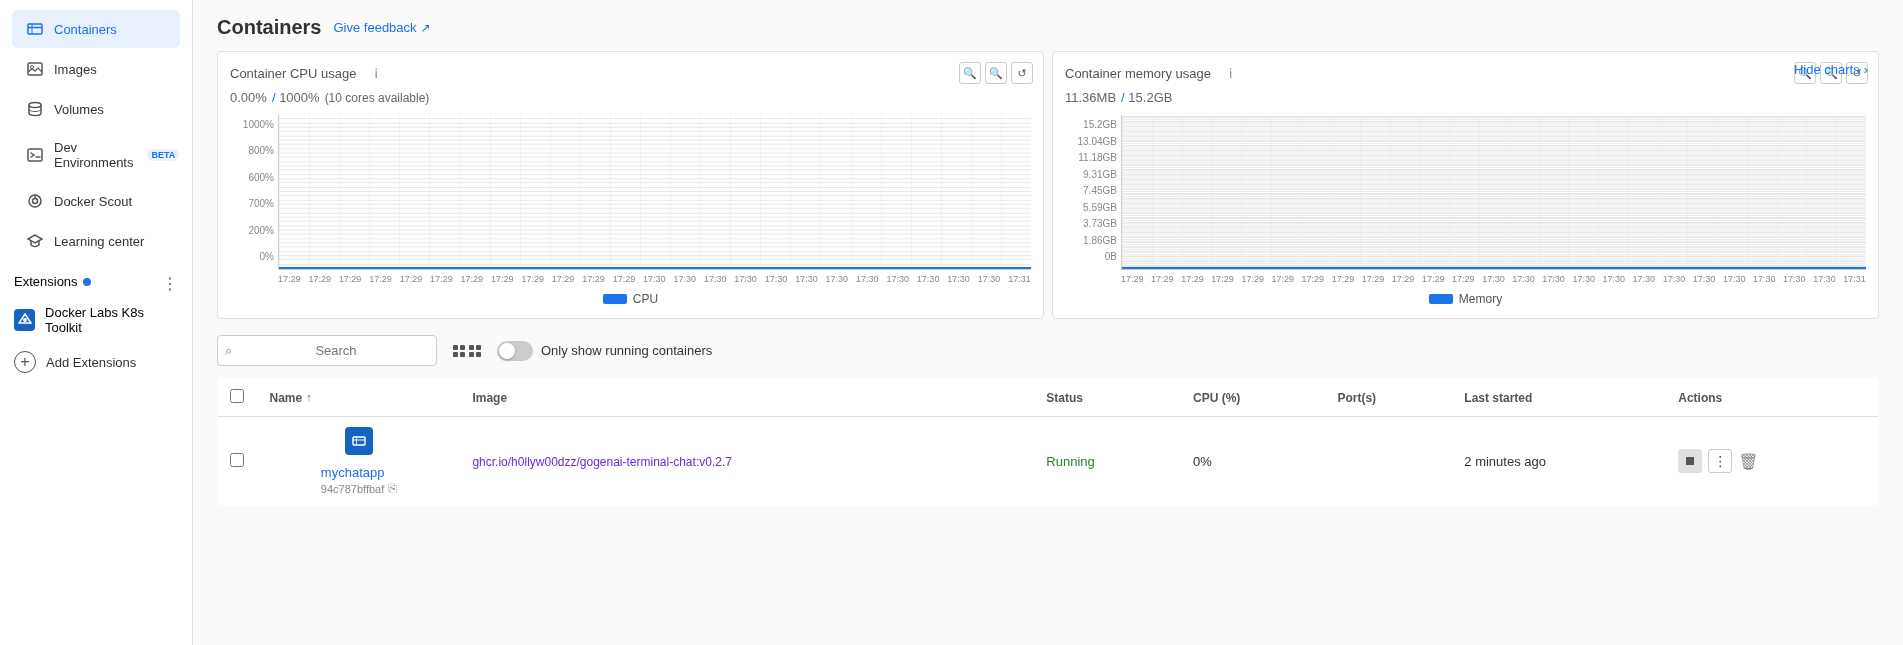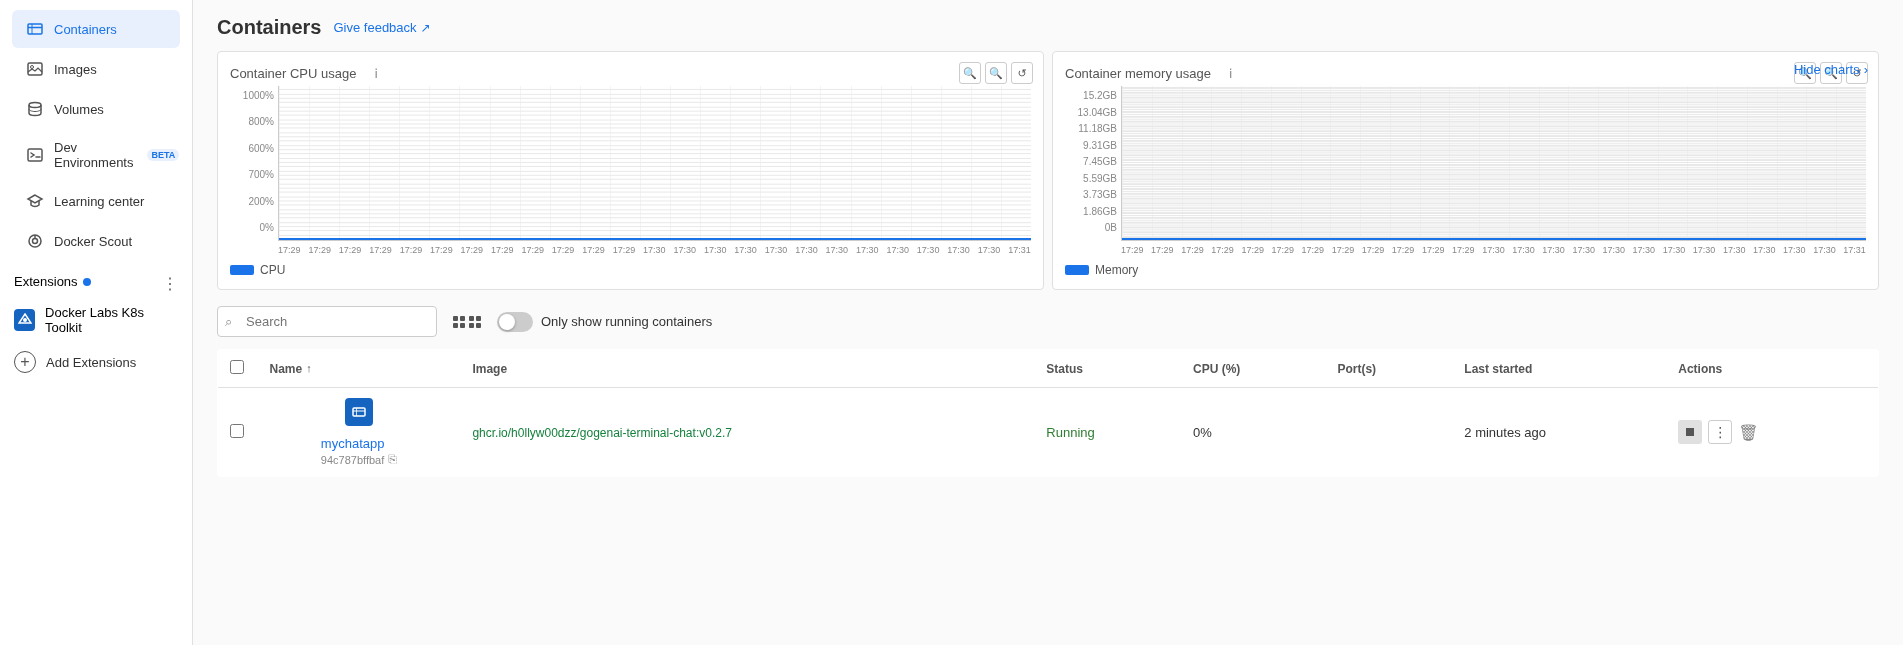--- a/index.html
+++ b/index.html
@@ -83,21 +83,21 @@
       position: absolute;
       bottom: 0;
       left: 0;
       right: 0;
       height: 2px;
       background: #1a73e8;
     }
     .chart-legend {
       display: flex;
       align-items: center;
-      justify-content: flex-start;
+      justify-content: center;
       gap: 6px;
       margin-top: 8px;
       font-size: 12px;
       color: #555;
     }
     .legend-color { width: 24px; height: 10px; background: #1a73e8; border-radius: 2px; }
     .chart-controls {
       position: absolute;
       top: 10px;
       right: 10px;
@@ -153,20 +153,21 @@
       font-size: 13px;
     }
     .search-input {
       padding: 7px 10px 7px 28px;
       border: 1px solid #ccc;
       border-radius: 4px;
       font-size: 13px;
       width: 220px;
       background: #fff;
       outline: none;
+      text-align: center;
     }
     .grid-icon {
       display: flex;
       gap: 2px;
       cursor: pointer;
       padding: 4px;
     }
     .grid-dot { width: 5px; height: 5px; background: #555; border-radius: 1px; }
     .grid-2x2 { display: grid; grid-template-columns: 1fr 1fr; gap: 2px; }
     .toggle-wrap { display: flex; align-items: center; gap: 8px; }
@@ -206,21 +207,21 @@
       border-bottom: 1px solid #f0f0f0;
       font-size: 13px;
       color: #333;
       vertical-align: middle;
     }
     .data-table tr:last-child td { border-bottom: none; }
     .th-name { display: flex; align-items: flex-start; gap: 4px; }
     .sort-arrow { font-size: 11px; color: #555; }
     .container-name-link { color: #1a73e8; text-decoration: none; font-weight: 500; cursor: pointer; }
     .container-id { font-size: 11px; color: #888; margin-top: 2px; display: flex; align-items: center; gap: 4px; }
-    .image-link { color: #15803d; text-decoration: none; font-size: 12px; cursor: pointer; }
+    .image-link { color: #6d28d9; text-decoration: none; font-size: 12px; cursor: pointer; }
     .status-running { color: #2e7d32; }
     .action-btn {
       width: 24px;
       height: 24px;
       background: #e0e0e0;
       border: none;
       border-radius: 3px;
       cursor: pointer;
       display: inline-flex;
       align-items: center;
@@ -276,35 +277,35 @@
           <path d="M5 7l3 2-3 2" stroke="#555" stroke-width="1.5" stroke-linecap="round"></path>
           <line x1="10" y1="11" x2="14" y2="11" stroke="#555" stroke-width="1.5" stroke-linecap="round"></line>
         </svg>
       </span>
       <span>Dev Environments</span>
       <span class="badge-beta">BETA</span>
     </div>
     <div class="sidebar-item">
       <span class="icon">
         <svg width="18" height="18" viewBox="0 0 18 18" fill="none">
-          <path d="M9 3L2 7l7 4 7-4-7-4z" stroke="#555" stroke-width="1.5" fill="none"></path>
-          <path d="M5 9v4c1.1 1 2.4 1.5 4 1.5s2.9-.5 4-1.5V9" stroke="#555" stroke-width="1.5" fill="none"></path>
-        </svg>
-      </span>
-      <span>Learning center</span>
-    </div>
-    <div class="sidebar-item">
-      <span class="icon">
-        <svg width="18" height="18" viewBox="0 0 18 18" fill="none">
           <circle cx="9" cy="9" r="6" stroke="#555" stroke-width="1.5" fill="none"></circle>
           <circle cx="9" cy="9" r="2.5" stroke="#555" stroke-width="1.5" fill="none"></circle>
           <line x1="9" y1="3" x2="9" y2="6" stroke="#555" stroke-width="1.5"></line>
         </svg>
       </span>
       <span>Docker Scout</span>
+    </div>
+    <div class="sidebar-item">
+      <span class="icon">
+        <svg width="18" height="18" viewBox="0 0 18 18" fill="none">
+          <path d="M9 3L2 7l7 4 7-4-7-4z" stroke="#555" stroke-width="1.5" fill="none"></path>
+          <path d="M5 9v4c1.1 1 2.4 1.5 4 1.5s2.9-.5 4-1.5V9" stroke="#555" stroke-width="1.5" fill="none"></path>
+        </svg>
+      </span>
+      <span>Learning center</span>
     </div>
   </div>
 
   <div class="sidebar-section">
     <span>
       <span>Extensions</span>
       <span class="badge-dot"></span>
     </span>
     <span class="three-dots">⋮</span>
   </div>
@@ -337,20 +338,26 @@
     </div>
   </div>
 
   <div class="charts-section">
 
     <div class="chart-container" style="position:relative;">
       <div class="chart-title-row">
         <span class="chart-title">Container CPU usage</span>
         <span class="info-icon">ℹ</span>
       </div>
+      <div class="chart-value">
+        <span>0.00%</span>
+        <span style="color:#1a73e8;"> / </span>
+        <span>1000%</span>
+        <span style="font-size:12px;color:#666;font-weight:400;">(10 cores available)</span>
+      </div>
       <div style="position:relative; padding-left: 48px;">
         <div class="chart-area" style="height:155px; border-left:1px solid #ccc; border-bottom:1px solid #ccc; position:relative; background: repeating-linear-gradient(to bottom, transparent, transparent calc(100%/6 - 1px), #e8e8e8 calc(100%/6 - 1px), #e8e8e8 calc(100%/6)); background-size: 100% calc(100%/6);">
           <div style="position:absolute; top:0; left:0; right:0; bottom:0; background-image: repeating-linear-gradient(to right, #e8e8e8 0px, #e8e8e8 1px, transparent 1px, transparent calc(100%/25)); opacity:0.5;"></div>
           <div class="chart-baseline"></div>
         </div>
         <div style="position:absolute; left:0; top:4px; bottom:22px; display:flex; flex-direction:column; justify-content:space-between; width:44px; text-align:right; font-size:10px; color:#888;">
           <span>1000%</span>
           <span>800%</span>
           <span>600%</span>
           <span>700%</span>
@@ -393,20 +400,25 @@
         <button class="chart-ctrl-btn">🔍</button>
         <button class="chart-ctrl-btn">🔍</button>
         <button class="chart-ctrl-btn">↺</button>
       </div>
     </div>
 
     <div class="chart-container" style="position:relative;">
       <div class="chart-title-row">
         <span class="chart-title">Container memory usage</span>
         <span class="info-icon">ℹ</span>
+      </div>
+      <div class="chart-value">
+        <span>11.36MB</span>
+        <span style="color:#1a73e8;"> / </span>
+        <span>15.2GB</span>
       </div>
       <div style="position:relative; padding-left: 56px;">
         <div class="chart-area" style="height:155px; border-left:1px solid #ccc; border-bottom:1px solid #ccc; position:relative; background: repeating-linear-gradient(to bottom, transparent, transparent calc(100%/8 - 1px), #e8e8e8 calc(100%/8 - 1px), #e8e8e8 calc(100%/8)); background-size: 100% calc(100%/8);">
           <div style="position:absolute; top:0; left:0; right:0; bottom:0; background-image: repeating-linear-gradient(to right, #e8e8e8 0px, #e8e8e8 1px, transparent 1px, transparent calc(100%/25)); opacity:0.5;"></div>
           <div class="chart-baseline"></div>
         </div>
         <div style="position:absolute; left:0; top:4px; bottom:22px; display:flex; flex-direction:column; justify-content:space-between; width:52px; text-align:right; font-size:10px; color:#888;">
           <span>15.2GB</span>
           <span>13.04GB</span>
           <span>11.18GB</span>

